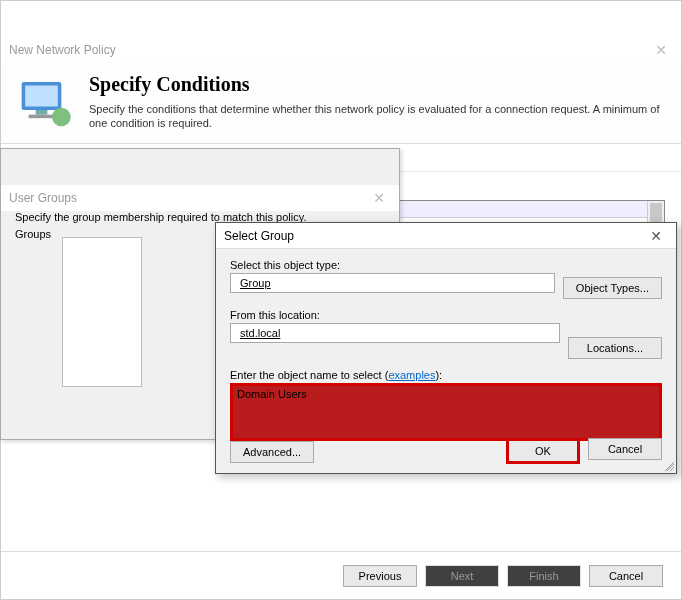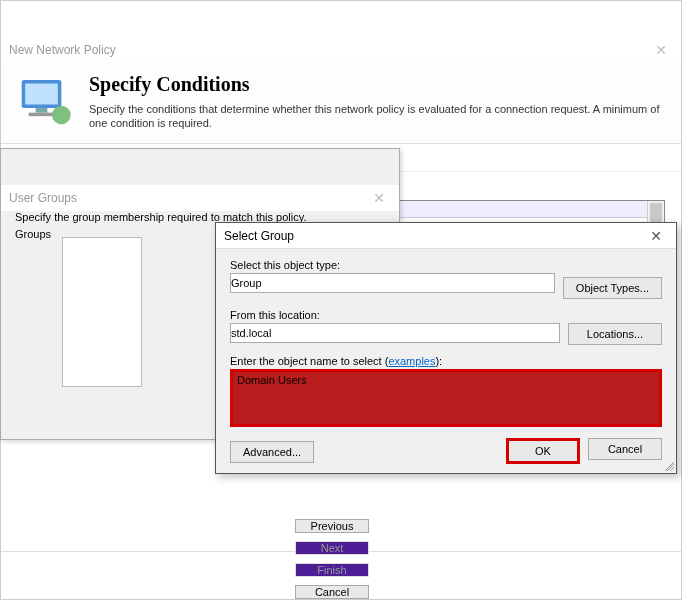--- a/index.html
+++ b/index.html
@@ -34,20 +34,21 @@
     color: #555;
     cursor: pointer;
     padding: 0 6px;
   }
   .close-x.inactive { color: #bbb; }
   
   #win1 { left:0; top:0; width:682px; height:600px; border-color:#ccc; }
   #win1 .header-area {
     display:flex; padding:10px 16px 12px 16px; border-bottom:1px solid #ddd;
     background:#fdfdfd;
+    align-items:flex-end;
   }
   #win1 .monitor-icon { width:56px; height:56px; margin-right:16px; flex:none; }
   #win1 h1 { font-family: Georgia, "Times New Roman", serif; font-size:20px; font-weight:bold; margin-bottom:6px; }
   #win1 .desc { font-size:11px; color:#333; line-height:1.3; }
 
   #sel-cond-bar {
     height:28px; display:flex; align-items:center; 
     padding:0 10px; background:#fff; border-bottom:1px solid #eee; color:#555;
     font-size:12px;
   }
@@ -72,45 +73,45 @@
   .cond-item span { font-size:11px; display:block; }
   .cond-item.sel b, .cond-item.sel span { color:#fff; }
 
   .btnrow { display:flex; gap:8px; justify-content:flex-end; margin-top:14px; padding-right:14px; }
   button.win {
     font: inherit;
     height:22px; min-width:74px; padding:0 12px;
     background:#e9e9e9; border:1px solid #aaa; cursor:pointer;
   }
   button.win.primary { border:1px solid #0a84ff; background:#e5f2ff; }
-  button.win:disabled { color:#999; cursor:default; background:#4c1d95; border-color:#ddd; }
+  button.win:disabled { color:#999; cursor:default; background:#404040; border-color:#ddd; }
 
   .bottom-bar {
     position:absolute; left:0; right:0; bottom:0; height:48px;
     border-top:1px solid #ddd; display:flex; align-items:center; justify-content:flex-end;
-    gap:8px; padding-right:18px; background:#fff;flex-direction:column;
+    gap:8px; padding-right:18px; background:#fff;
   }
 
   
   #win2 { left:140; top:148px; width:400px; height:292px; box-shadow:2px 2px 4px rgba(0,0,0,.15); border-color:#aaa; background:#f0f0f0; }
   #win2 .titlebar { background:#fff; }
   #win2 .body { padding:0 14px; }
   #win2 .body p { font-size:11px; margin-bottom:14px; }
   #win2 .groupbox { border:1px solid #bbb; background:#fff; width:80px; height:150px; display:inline-block; vertical-align:top; }
   #win2 .gh { position:relative; top:-9px; left:-4px; background:#f0f0f0; padding:0 4px; font-size:11px; display:inline-block; }
 
   
   #win3 { left:215px; top:222px; width:462px; height:252px; box-shadow:3px 3px 8px rgba(0,0,0,.25); border-color:#555; background:#f0f0f0; }
   #win3 .titlebar { background:#fff; border-bottom:1px solid #ddd; }
   #win3 .body { padding:10px 14px 8px 14px; position:relative; height:calc(100% - 26px); }
   #win3 label { font-size:11px; display:block; margin-bottom:2px; }
   .row { display:flex; gap:8px; align-items:flex-start; margin-bottom:10px; }
   .row .field { flex:1; }
   input.ro {
-    width:100%; height:20px; border:1px solid #aaa; background:#fff; font:inherit; padding:1px 0;
+    width:100%; height:20px; border:1px solid #aaa; background:#fff; font:inherit; padding:1px 9px;text-decoration:underline;
   }
   textarea.obj {
     width:100%; height:58px; border:3px solid #d40000; resize:none; font:inherit; padding:2px 4px;
     background:#b91c1c;
   }
   a.ex { color:#06c; text-decoration:underline; }
   .dlg-btns { position:absolute; right:14px; bottom:9px; display:flex; gap:8px; }
   .dlg-adv { position:absolute; left:14px; bottom:10px; }
   .ok-hl { border:3px solid #d40000 !important; height:26px !important; }
   .resize-grip {
@@ -256,21 +257,21 @@
         <input class="ro" readonly="" value="Group" style="">
       </div>
       <button class="win" style="min-width:94px; margin-top:18px;">Object Types...</button>
     </div>
 
     <div class="row">
       <div class="field">
         <label>From this location:</label>
         <input class="ro" readonly="" value="std.local" style="">
       </div>
-      <button class="win" style="min-width:94px; margin-top:14px;">Locations...</button>
+      <button class="win" style="min-width:94px; margin-top:28px;">Locations...</button>
     </div>
 
     <div class="row">
       <div class="field">
         <label>
           <span>Enter the object name to select (</span><a href="#" class="ex">examples</a><span>):</span>
         </label>
         <textarea class="obj" style="">Domain Users</textarea>
       </div>
     </div>

